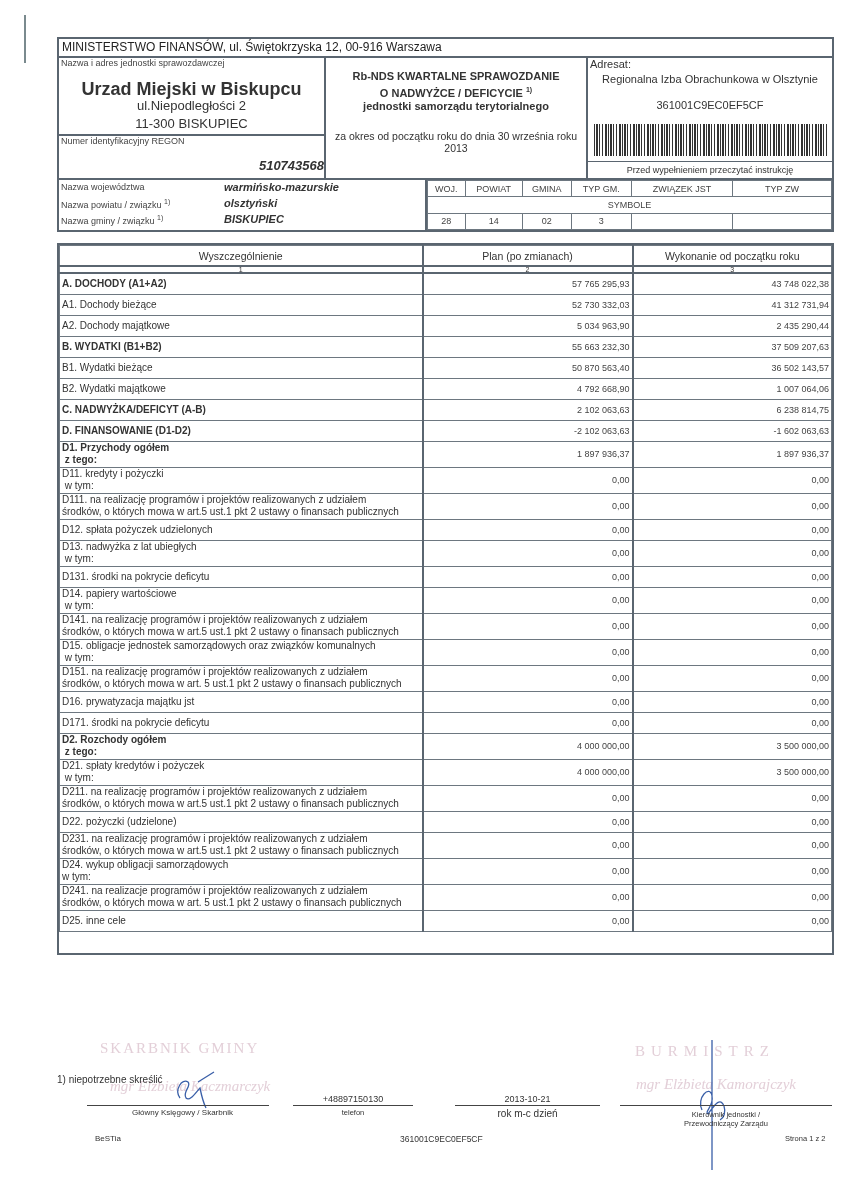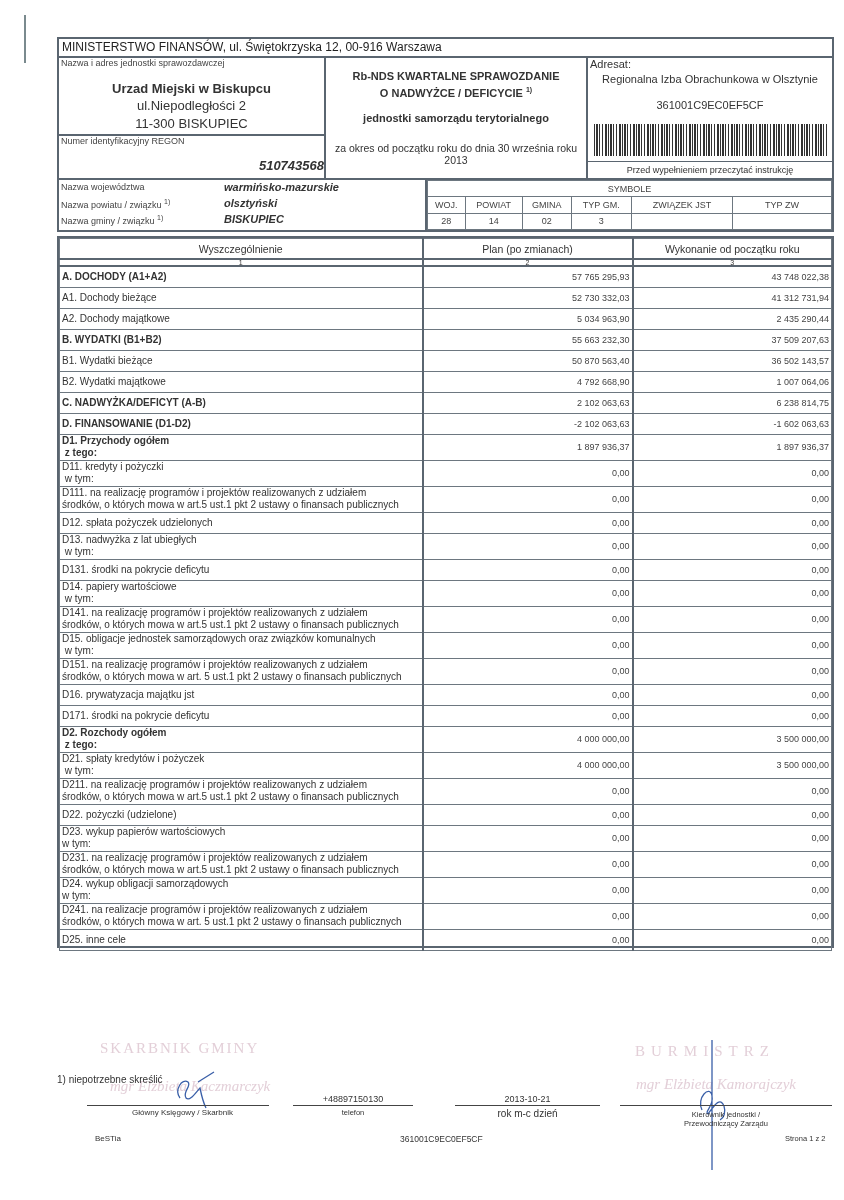--- a/index.html
+++ b/index.html
@@ -8,48 +8,48 @@
   .abs { position:absolute; }
   .bx { position:absolute; border:2px solid #5a6570; box-sizing:border-box; background:#fff; }
   .margin-mark { left:24px; top:15px; width:2px; height:48px; background:#7a8a8e; }
 
   
   #hdr { left:57px; top:37px; width:777px; height:143px; }
   #hdr .ministry { position:absolute; left:0; top:0; right:0; height:17px; border-bottom:2px solid #5a6570;
                    font-size:12px; line-height:17px; padding-left:3px; color:#222; }
   #unit { position:absolute; left:0; top:19px; width:265px; height:120px; border-right:2px solid #5a6570; }
   #unit .lbl { font-size:9px; color:#444; padding-left:2px; line-height:11px; }
-  #unit .name { text-align:center; font-size:13px; font-weight:bold; margin-top:12px; line-height:16px; color:#333; }
+  #unit .name { text-align:center; font-size:18px; font-weight:bold; margin-top:12px; line-height:16px; color:#333; }
   #unit .addr { text-align:center; font-size:13px; line-height:18px; color:#333; }
   #unit .regon-area { position:absolute; left:0; right:0; top:76px; bottom:0; border-top:2px solid #5a6570; }
   #unit .regon { text-align:right; font-size:13px; font-weight:bold; font-style:italic; margin-top:11px; color:#333; }
   #title { position:absolute; left:267px; top:19px; width:260px; height:120px; text-align:center; }
   #title .t1 { font-size:11px; font-weight:bold; margin-top:12px; line-height:13px; color:#333; }
-  #title .t2 { font-size:11px; font-weight:bold; margin-top:12px; color:#333; }
+  #title .t2 { font-size:11px; font-weight:bold; color:#333; }
   #title .t3 { font-size:10.5px; margin-top:18px; line-height:12px; color:#333; }
   sup { font-size:7px; }
   #adresat { position:absolute; left:527px; top:19px; right:0; height:120px; border-left:2px solid #5a6570; }
   #adresat .lbl { font-size:11px; padding-left:2px; color:#333; }
   #adresat .rio { text-align:center; font-size:11px; margin-top:3px; color:#333; }
   #adresat .code { text-align:center; font-size:11px; margin-top:14px; color:#333; }
   #barcode { position:absolute; left:6px; right:4px; top:66px; height:32px;
      background: repeating-linear-gradient(90deg,#333 0 1px,#fff 1px 2px,#333 2px 4px,#fff 4px 5px,#333 5px 6px,#fff 6px 8px,#333 8px 9px,#fff 9px 11px,#333 11px 13px,#fff 13px 14px); }
   #adresat .instr { position:absolute; left:0; right:0; bottom:0; height:16px; border-top:1px solid #5a6570;
                     font-size:9px; text-align:center; line-height:16px; color:#333; }
 
   
   #reg { left:57px; top:178px; width:777px; height:54px; }
   #reg .row { position:absolute; left:2px; font-size:9px; color:#444; }
   #reg .val { position:absolute; left:165px; font-size:11px; font-weight:bold; font-style:italic; color:#333; }
   #sym { position:absolute; left:366px; top:0; right:0; bottom:0; border-left:2px solid #5a6570; }
   #sym table { border-collapse:collapse; width:100%; height:100%; }
   #sym td { border:1px solid #6d7780; font-size:9px; text-align:center; color:#444; padding:0; }
 
   
-  #main { left:57px; top:236px; width:777px; height:712px; }
+  #main { left:57px; top:243px; width:777px; height:712px; }
   #main table { border-collapse:collapse; width:100%; table-layout:fixed; }
   #main td { border:1px solid #6d7780; padding:0 2px; font-size:10px; color:#333; vertical-align:middle; }
   #main td.num { text-align:right; font-size:9px; border-left:2px solid #5a6570; color:#444; }
   #main tr.hd td { text-align:center; font-size:10.5px; height:19px; border-bottom:2px solid #5a6570; }
   #main tr.idx td { text-align:center; font-size:7px; height:5px; line-height:5px; border-bottom:2px solid #5a6570; }
   #main tr.b td.lbl { font-weight:bold; }
   #main td.lbl { line-height:12px; }
 
   
   .ft { font-size:8px; color:#333; }
@@ -94,30 +94,30 @@
   <div class="row" style="top:2px">Nazwa województwa</div>
   <div class="val" style="top:1px">warmińsko-mazurskie</div>
   <div class="row" style="top:18px"><span>Nazwa powiatu / związku</span> <sup>1)</sup></div>
   <div class="val" style="top:17px">olsztyński</div>
   <div class="row" style="top:34px"><span>Nazwa gminy / związku</span> <sup>1)</sup></div>
   <div class="val" style="top:33px">BISKUPIEC</div>
   <div id="sym">
     <table>
       <tbody>
           <tr>
-            <td colspan="6">SYMBOLE</td>
-          </tr>
-      <tr>
         <td>WOJ.</td>
         <td>POWIAT</td>
         <td>GMINA</td>
         <td>TYP GM.</td>
         <td style="width:100px">ZWIĄZEK JST</td>
         <td style="width:98px">TYP ZW</td>
       </tr>
+      <tr>
+            <td colspan="6">SYMBOLE</td>
+          </tr>
       <tr>
         <td>28</td>
         <td>14</td>
         <td>02</td>
         <td>3</td>
         <td></td>
         <td></td>
       </tr>
     </tbody>
       </table>
@@ -258,25 +258,20 @@
           <td class="lbl"><span>D211. na realizację programów i projektów realizowanych z udziałem</span><br><span style="white-space: pre;">środków, o których mowa w art.5 ust.1 pkt 2 ustawy o finansach publicznych</span></td>
           <td class="num">0,00</td>
           <td class="num">0,00</td>
         </tr>
         <tr style="height: 21px;">
           <td class="lbl"><span>D22. pożyczki (udzielone)</span></td>
           <td class="num">0,00</td>
           <td class="num">0,00</td>
         </tr>
         <tr style="height: 26px;">
-          <td class="lbl"><span>D23. wykup papierów wartościowych</span><br><span style="white-space: pre;">w tym:</span></td>
-          <td class="num">0,00</td>
-          <td class="num">0,00</td>
-        </tr>
-        <tr style="height: 26px;">
           <td class="lbl"><span>D231. na realizację programów i projektów realizowanych z udziałem</span><br><span style="white-space: pre;">środków, o których mowa w art.5 ust.1 pkt 2 ustawy o finansach publicznych</span></td>
           <td class="num">0,00</td>
           <td class="num">0,00</td>
         </tr>
         <tr style="height: 26px;">
           <td class="lbl"><span>D24. wykup obligacji samorządowych</span><br><span style="white-space: pre;">w tym:</span></td>
           <td class="num">0,00</td>
           <td class="num">0,00</td>
         </tr>
         <tr style="height: 26px;">

